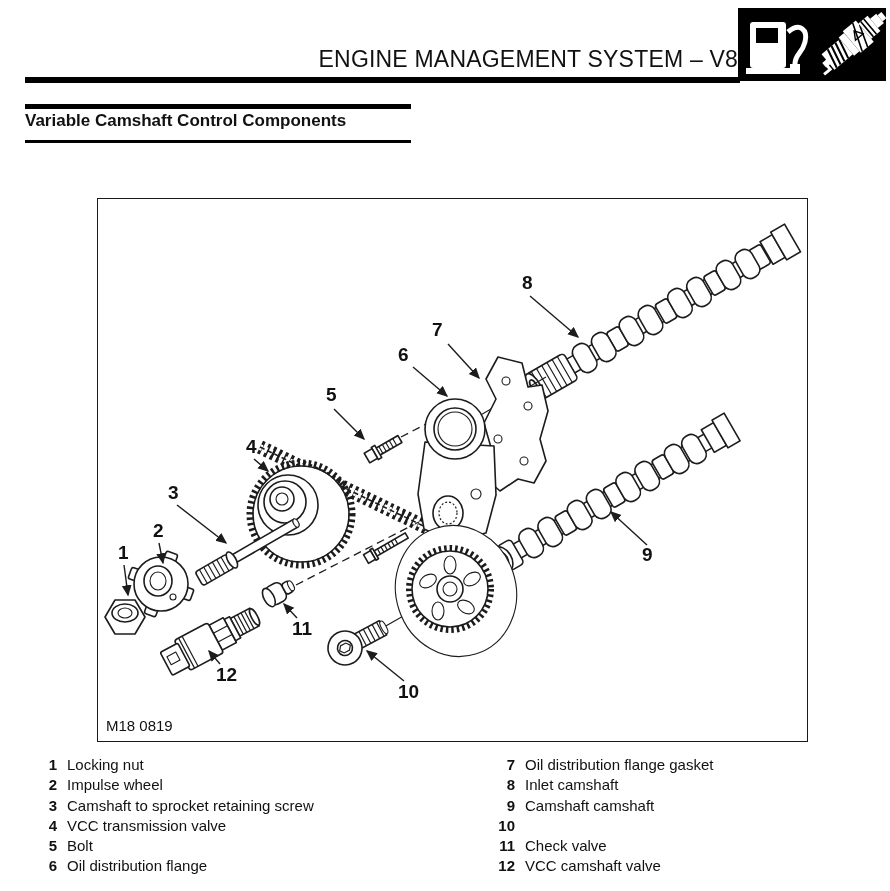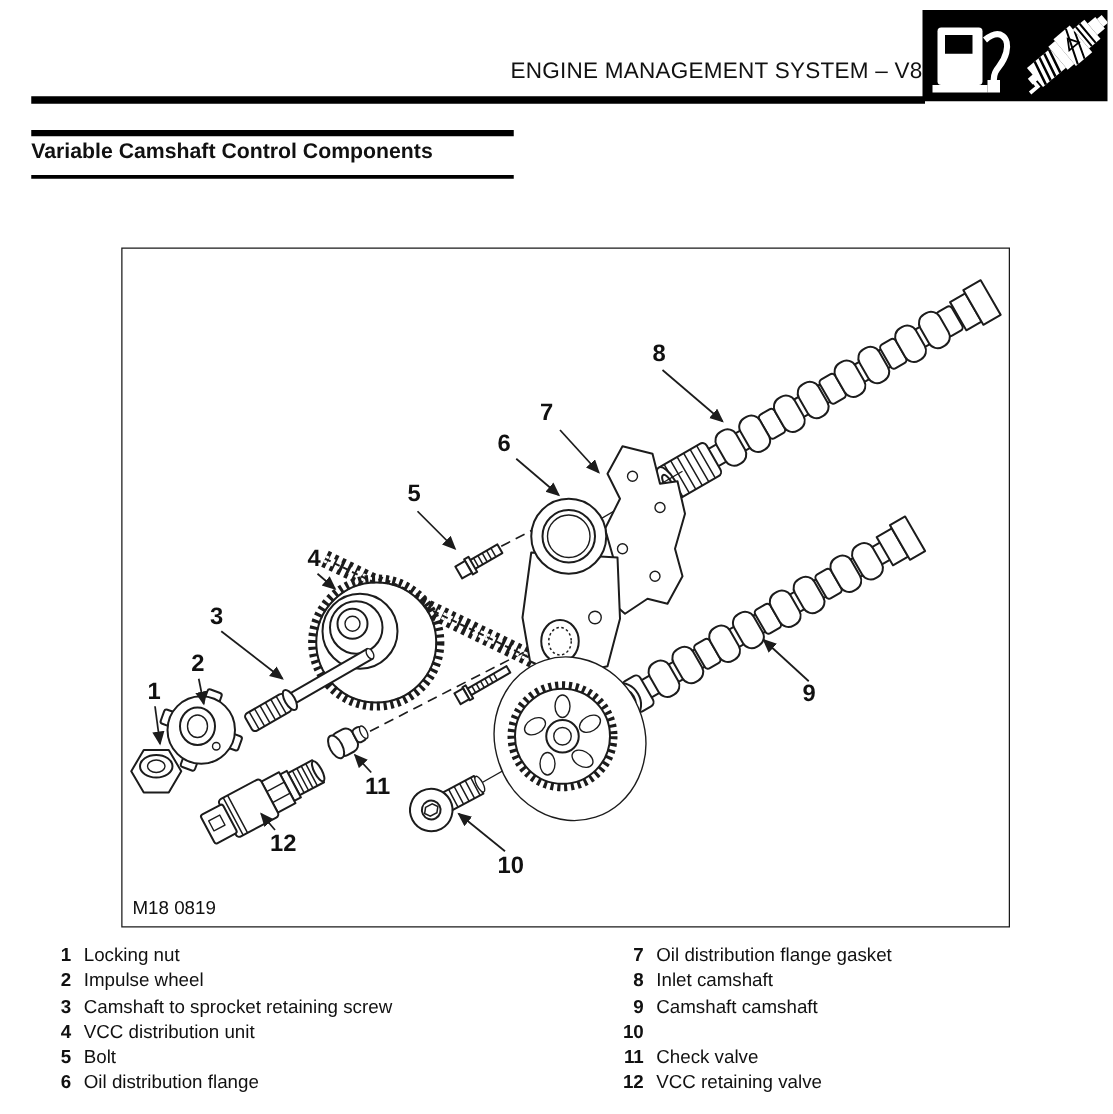--- a/index.html
+++ b/index.html
@@ -1,18 +1,18 @@
 <!DOCTYPE html>
 <html><head>
 <meta charset="utf-8">
 <style>
   html,body{margin:0;padding:0;background:#fff;}
   body{width:890px;height:891px;position:relative;overflow:hidden;
        font-family:"Liberation Sans",sans-serif;color:#111;}
-  .hdr-title{position:absolute;top:46px;right:152px;font-size:18px;
+  .hdr-title{position:absolute;top:46px;right:152px;font-size:23px;
              letter-spacing:.2px;white-space:nowrap;}
   .rule-main{position:absolute;left:25px;top:77px;width:715px;height:6px;background:#000;}
   .badge{position:absolute;left:738px;top:8px;width:148px;height:73px;background:#000;}
   .sec-rule-a{position:absolute;left:25px;top:104px;width:386px;height:5px;background:#000;}
   .sec-title{position:absolute;left:25px;top:111px;font-size:17px;font-weight:bold;white-space:nowrap;}
   .sec-rule-b{position:absolute;left:25px;top:140px;width:386px;height:3px;background:#000;}
   .fig-box{position:absolute;left:97px;top:198px;width:711px;height:544px;
            border:1.5px solid #1a1a1a;box-sizing:border-box;}
   .fig-box svg{display:block;}
   .parts{position:absolute;font-size:15px;line-height:20.3px;}
@@ -283,21 +283,21 @@
   <div class="row">
       <span class="num">2</span>
       <span>Impulse wheel</span>
     </div>
   <div class="row">
       <span class="num">3</span>
       <span>Camshaft to sprocket retaining screw</span>
     </div>
   <div class="row">
       <span class="num">4</span>
-      <span>VCC distribution unit</span>
+      <span>VCC transmission valve</span>
     </div>
   <div class="row">
       <span class="num">5</span>
       <span>Bolt</span>
     </div>
   <div class="row">
       <span class="num">6</span>
       <span>Oil distribution flange</span>
     </div>
 </div>
@@ -316,15 +316,15 @@
     </div>
   <div class="row">
       <span class="num">10</span>
     </div>
   <div class="row">
       <span class="num">11</span>
       <span>Check valve</span>
     </div>
   <div class="row">
       <span class="num">12</span>
-      <span>VCC retaining valve</span>
+      <span>VCC camshaft valve</span>
     </div>
 </div>
 
 </body></html>

